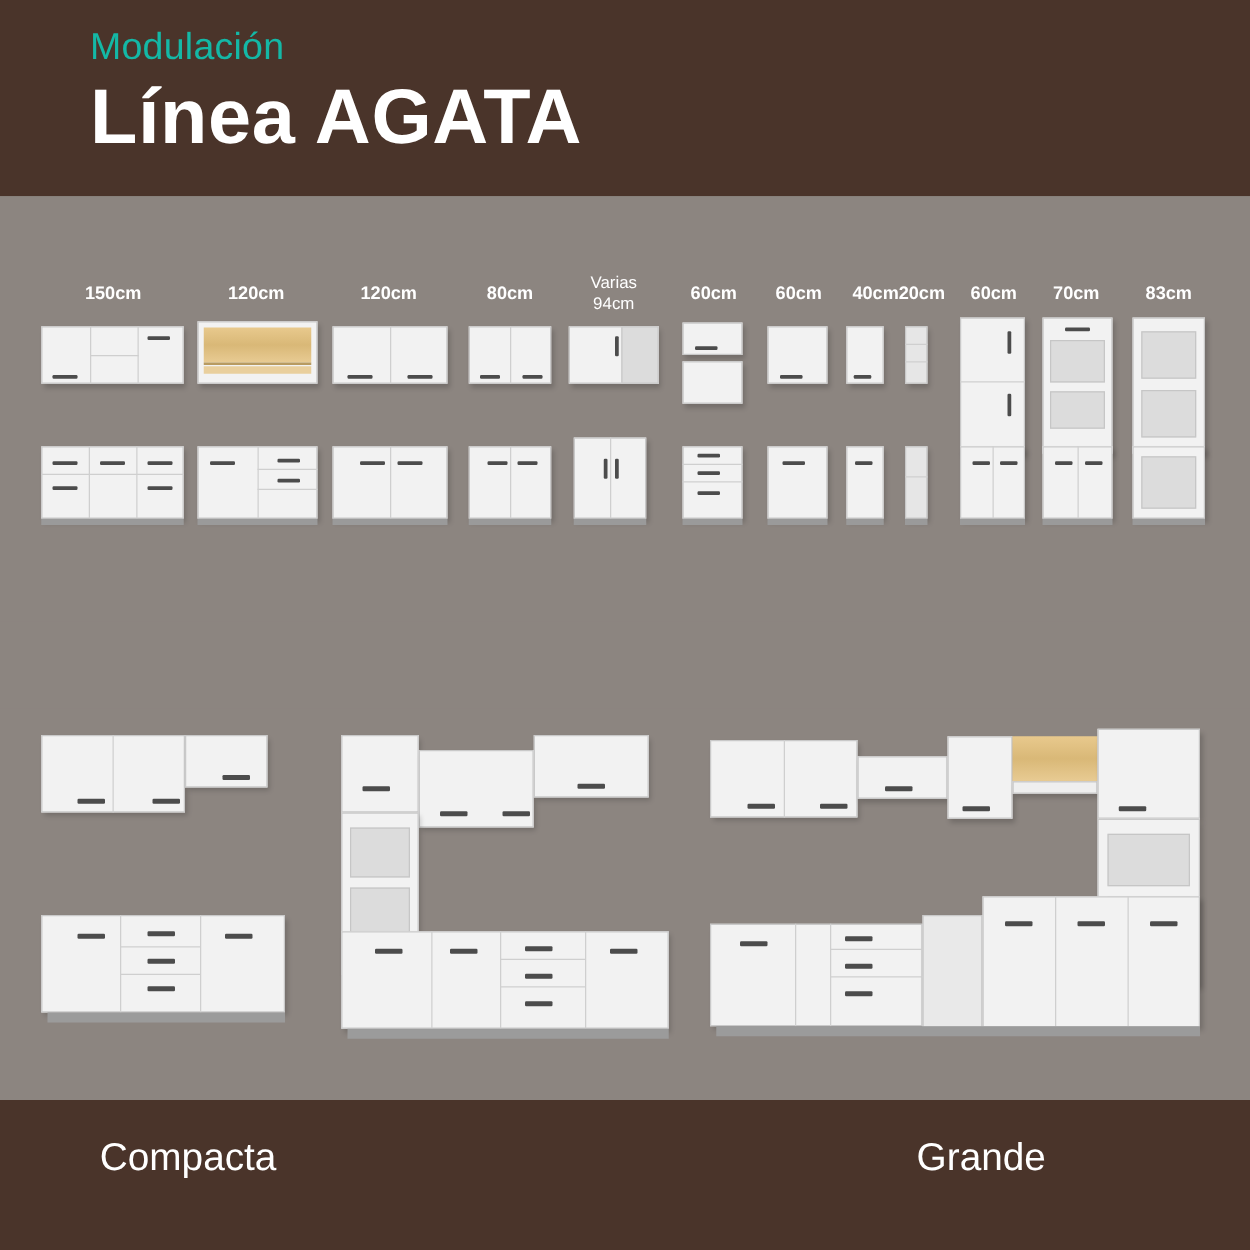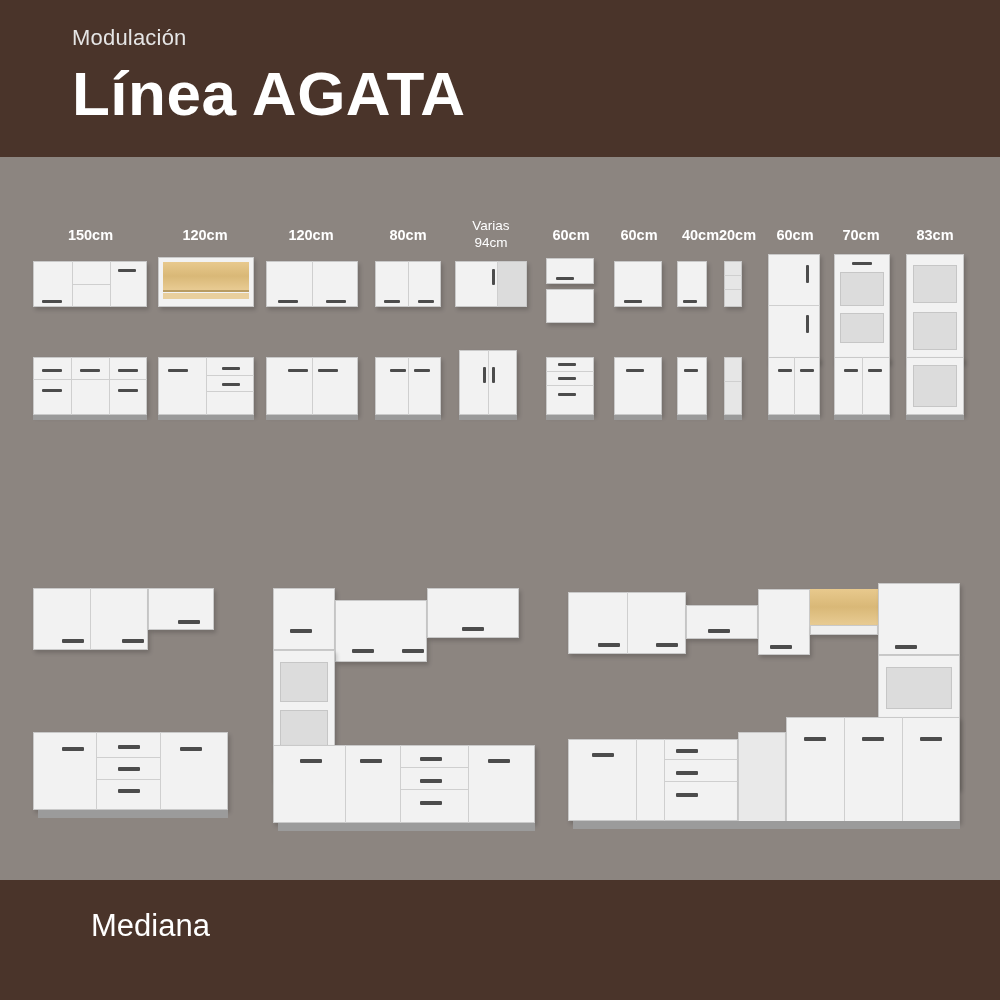--- a/index.html
+++ b/index.html
@@ -11,21 +11,21 @@
   }
   .page { position: relative; width: 1000px; height: 1000px; background: #8c8580; }
 
   
   .header {
     position: absolute; left: 0; top: 0; width: 1000px; height: 157px;
     background: #4a342a;
     padding: 18px 0 0 72px;
   }
   .header .kicker {
-    color: #e5e5e5; font-size: 22px; font-weight: 400; letter-spacing: 0.2px;
+    color: #14b8a6; font-size: 30px; font-weight: 400; letter-spacing: 0.2px;
     line-height: 40px;
   }
   .header .title {
     color: #ffffff; font-size: 62px; font-weight: 700; line-height: 72px;
     letter-spacing: 0.5px;
   }
 
   
   .modules-band {
     position: absolute; left: 0; top: 157px; width: 1000px; height: 340px;
@@ -400,16 +400,17 @@
       <div class="divline" style="left:844px; top:150px; width:1px; height:105px;"></div>
       <div class="divline" style="left:902px; top:150px; width:1px; height:105px;"></div>
       <div class="handle" style="left:804px; top:170px; width:22px; height:4px;"></div>
       <div class="handle" style="left:862px; top:170px; width:22px; height:4px;"></div>
       <div class="handle" style="left:920px; top:170px; width:22px; height:4px;"></div>
       <div class="dark" style="left:573px; top:254px; width:387px; height:8px; background:#9b9b9b;"></div>
     </div>
   </div>
 
   <div class="footer">
-    <div class="footer-label" style="left:33px; width:235px;">Mediana</div>
+    <div class="footer-label" style="left:33px; width:235px;">Compacta</div>
+    <div class="footer-label" style="left:665px; width:240px;">Grande</div>
   </div>
 
 </div>
 
 </body></html>

